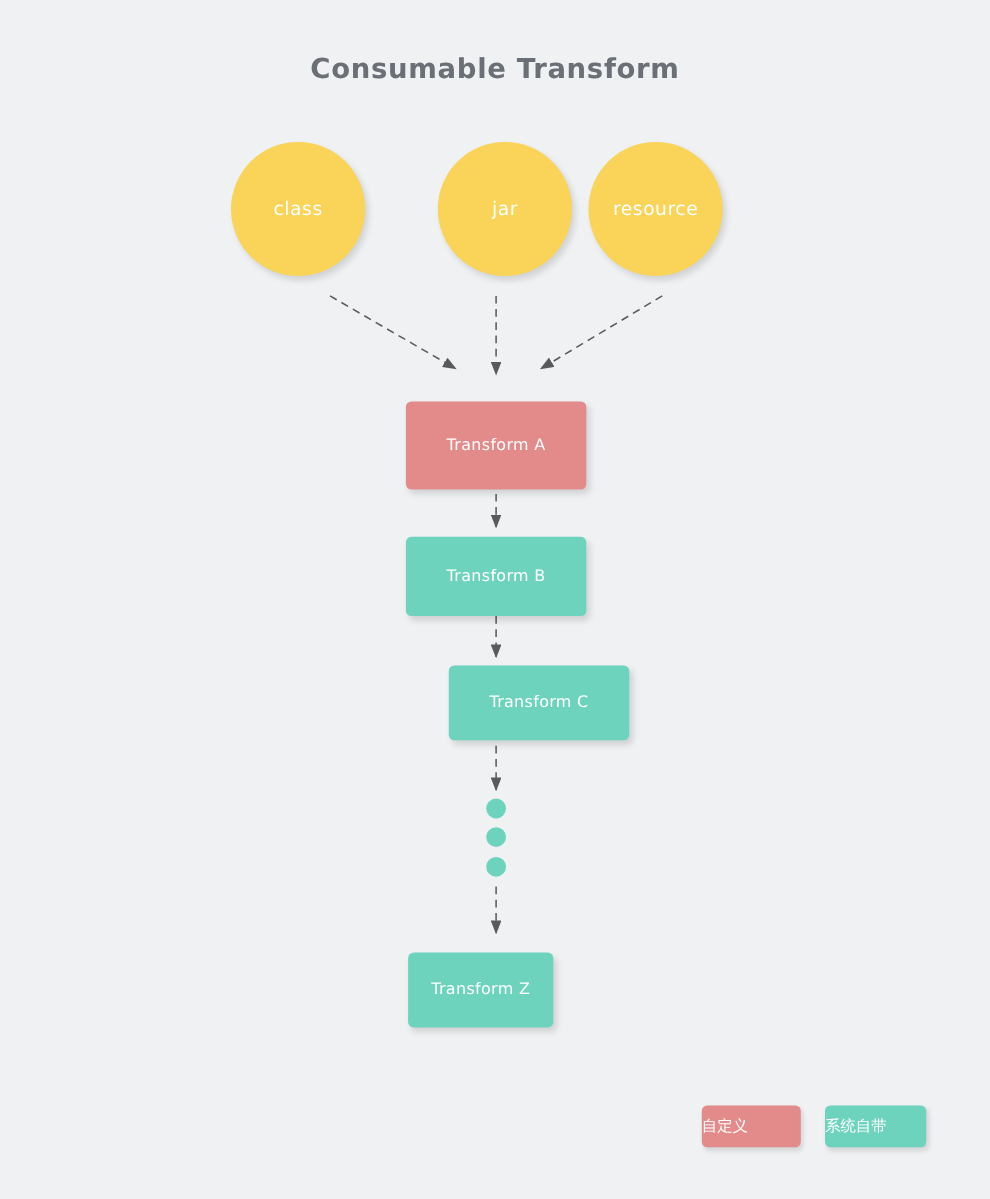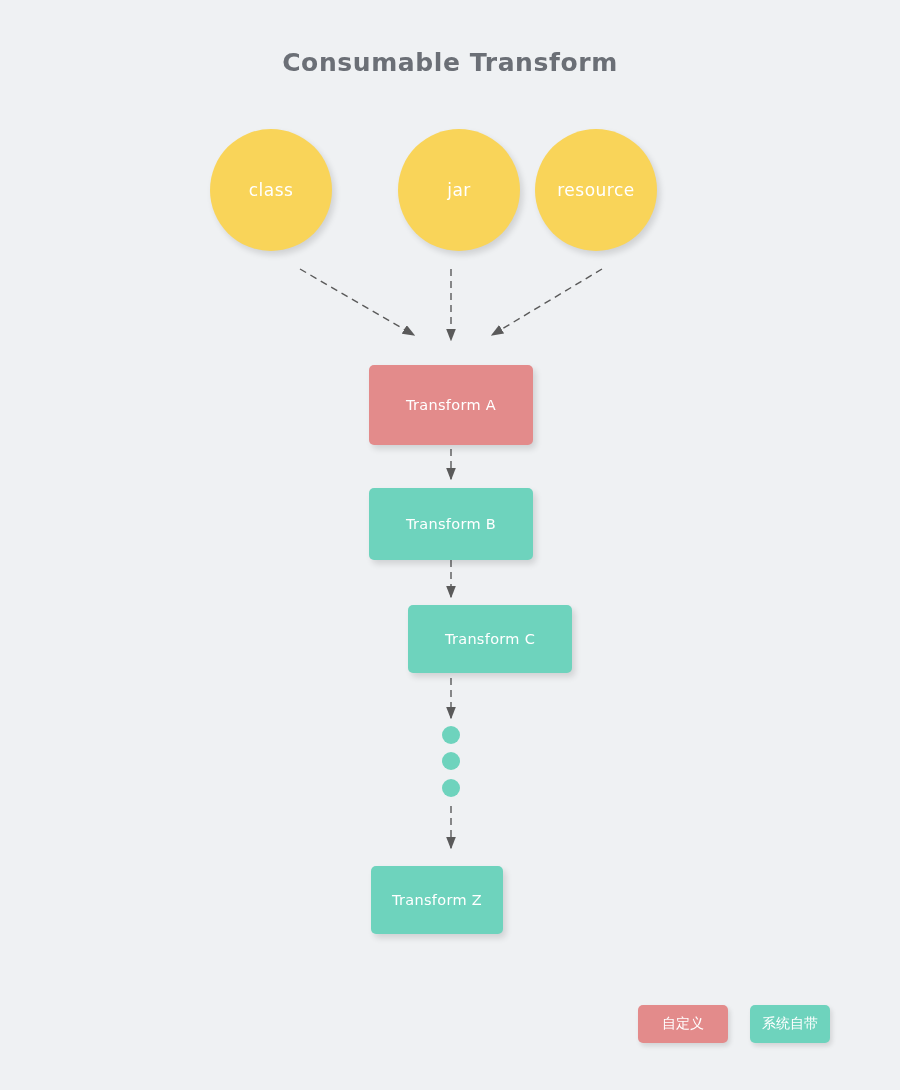--- a/index.html
+++ b/index.html
@@ -59,21 +59,20 @@
     position: absolute;
     width: 18px;
     height: 18px;
     border-radius: 50%;
     background: #6ed3bd;
   }
   .legend {
     position: absolute;
     display: flex;
     align-items: center;
-    justify-content: center;
     border-radius: 5px;
     font-size: 14px;
     color: #ffffff;
     box-shadow: 2px 3px 5px rgba(0,0,0,0.12);
     font-family: "DejaVu Sans", sans-serif;
   }
   .legend.red { background: #e38b8b; }
   .legend.teal { background: #6ed3bd; }
 </style>
 </head>
@@ -126,15 +125,15 @@
   <span>Transform Z</span>
 </div>
 
 <div class="dot" style="left:442px; top:726px;"></div>
 <div class="dot" style="left:442px; top:752px;"></div>
 <div class="dot" style="left:442px; top:779px;"></div>
 
 <div class="legend red" style="left:638px; top:1005px; width:90px; height:38px;">
   <span>自定义</span>
 </div>
-<div class="legend teal" style="left:750px; top:1005px; width:80px; height:38px;">
+<div class="legend teal" style="left:750px; top:1005px; width:92px; height:38px;">
   <span>系统自带</span>
 </div>
 
 </body></html>

